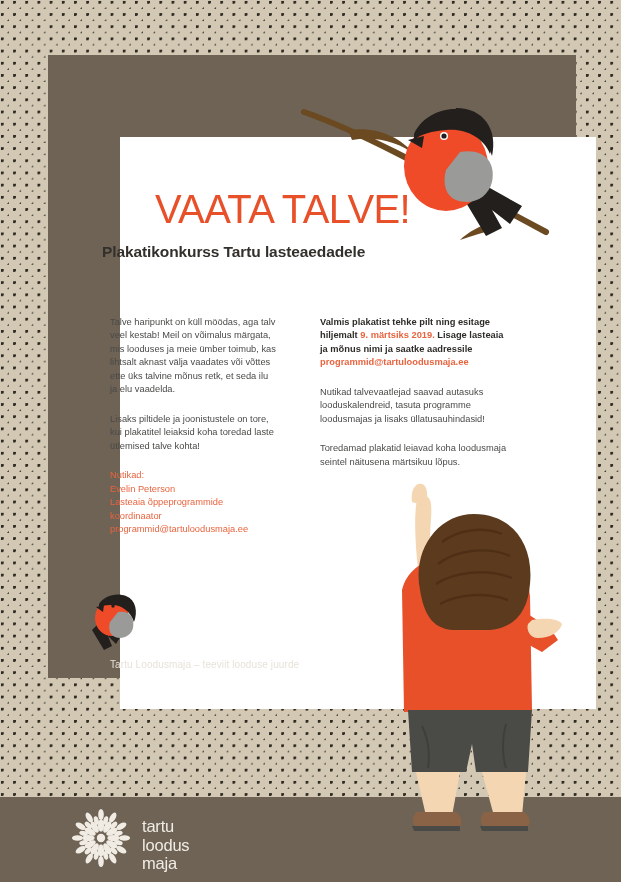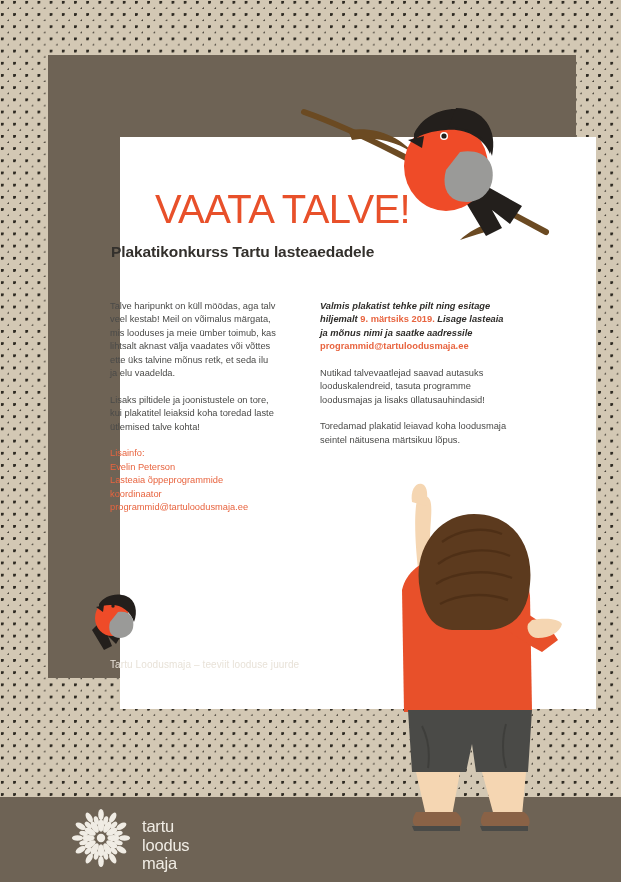--- a/index.html
+++ b/index.html
@@ -42,31 +42,31 @@
     color:#e8e2d8;font-size:10px;line-height:22px;letter-spacing:.1px;
   }
 
   
   .headline{
     position:absolute;left:110px;top:189px;
     color:#e8502a;font-size:40px;font-weight:normal;letter-spacing:-0.6px;
     white-space:nowrap;line-height:1;margin-left:45px;
   }
   .subhead{
-    position:absolute;left:111px;top:243px;
+    position:absolute;left:102px;top:243px;
     color:#33302c;font-size:15.5px;font-weight:bold;letter-spacing:-0.1px;
     white-space:nowrap;line-height:1.2;
   }
 
   
   .col{position:absolute;top:300px;font-size:9.3px;line-height:1.45;color:#4a4a48;}
   .col-left{left:110px;width:166px;}
   .col-right{left:320px;width:190px;}
-  .col p{margin:0 0 13px 0;}
-  .b{font-weight:bold;color:#2e2c29;font-style:italic;}
+  .col p{margin:16px 0 13px 0;}
+  .b{font-weight:bold;color:#2e2c29;}
   .o{color:#e8643f;}
   .ob{color:#e8643f;font-weight:bold;}
 
   
   .bird-top{position:absolute;left:296px;top:100px;width:256px;height:150px;}
   .bird-small{position:absolute;left:78px;top:592px;width:64px;height:62px;}
 
   
   .child{position:absolute;left:382px;top:472px;width:180px;height:360px;}
 
@@ -111,21 +111,21 @@
     <circle cx="148" cy="36" r="2.6" fill="#231f1c"></circle>
   </svg>
 
   <div class="headline">VAATA TALVE!</div>
   <div class="subhead">Plakatikonkurss Tartu lasteaedadele</div>
 
   <div class="col col-left">
     <p>Talve haripunkt on küll möödas, aga talv veel kestab! Meil on võimalus märgata, mis looduses ja meie ümber toimub, kas lihtsalt aknast välja vaadates või võttes ette üks talvine mõnus retk, et seda ilu ja elu vaadelda.</p>
     <p>Lisaks piltidele ja joonistustele on tore, kui plakatitel leiaksid koha toredad laste ütlemised talve kohta!</p>
     <p>
-      <span class="o">Lisainfo:</span><br>
+      <span class="o">Nutikad:</span><br>
       <span class="o">Evelin Peterson</span><br>
       <span class="o">Lasteaia õppeprogrammide koordinaator</span><br>
       <span class="o">programmid@tartuloodusmaja.ee</span>
     </p>
   </div>
 
   <div class="col col-right">
     <p><span class="b">Valmis plakatist tehke pilt ning esitage hiljemalt </span><span class="ob">9. märtsiks 2019.</span><span class="b"> Lisage lasteaia ja mõnus nimi ja saatke aadressile</span><br><span class="ob">programmid@tartuloodusmaja.ee</span></p>
     <p>Nutikad talvevaatlejad saavad autasuks looduskalendreid, tasuta programme loodusmajas ja lisaks üllatusauhindasid!</p>
     <p>Toredamad plakatid leiavad koha loodusmaja seintel näitusena märtsikuu lõpus.</p>

